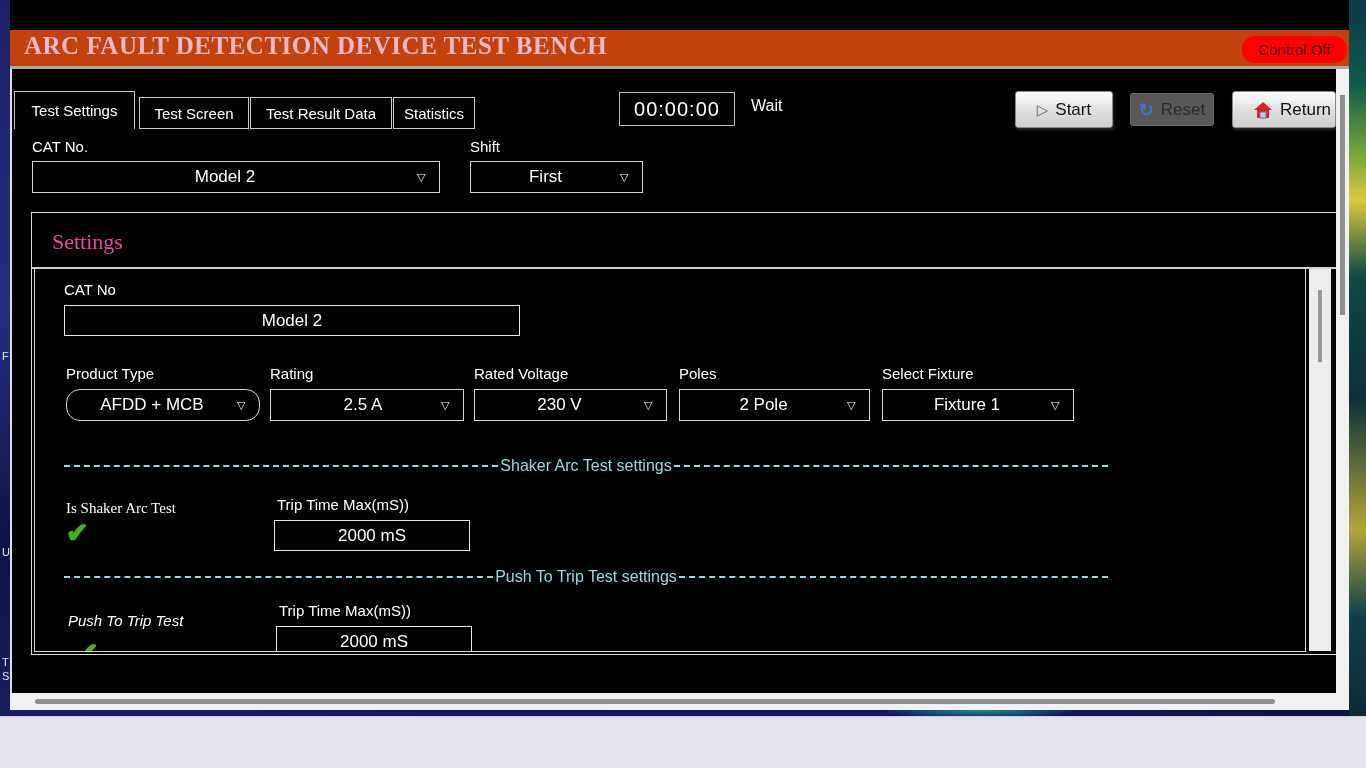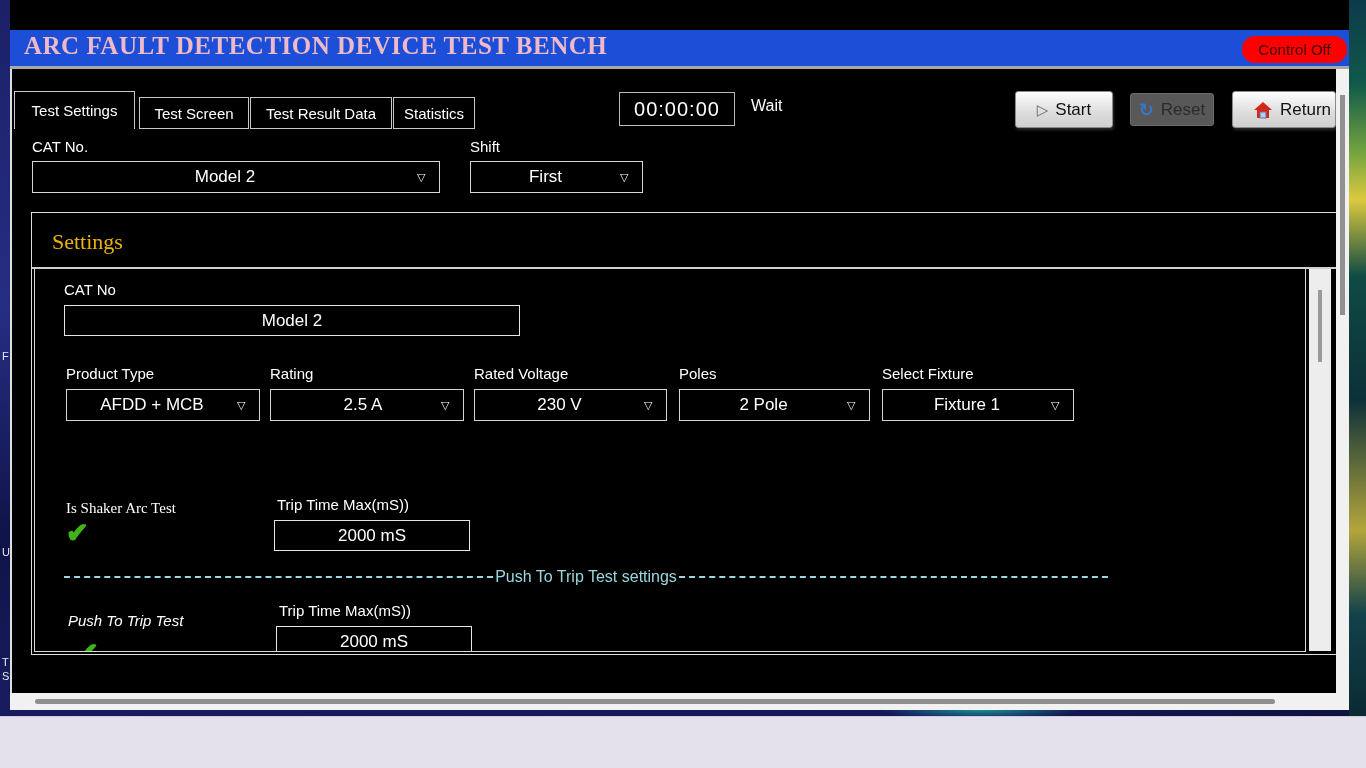--- a/index.html
+++ b/index.html
@@ -19,21 +19,21 @@
 
   
   #vi-window { left:10px; top:0; width:1339px; height:710px; background:#000; }
   #titlebar { left:0; top:0; width:100%; height:30px; background:#f0f2f9; display:flex; align-items:center; }
   #vi-icon { width:17px; height:17px; margin-left:13px; background:#1d2420; border-radius:2px; position:relative; overflow:hidden; }
   #vi-icon svg { position:absolute; inset:0; }
   #titlebar-title { margin-left:8px; font-size:13px; color:#1a1a1a; }
   #close-btn { position:absolute; right:10px; top:4px; width:24px; height:22px; color:#9a9aa6; font-size:14px;
     display:flex; align-items:center; justify-content:center; }
 
-  #app-header { left:0; top:30px; width:100%; height:44px; background:#1d4ed8; }
+  #app-header { left:0; top:30px; width:100%; height:44px; background:#c2410c; }
   #app-title { position:absolute; left:14px; top:2px; font-family:"Liberation Serif", serif; font-weight:bold;
     font-size:25px; color:#efb9c8; letter-spacing:.5px; }
   #control-off { position:absolute; right:2px; top:6px; width:105px; height:27px; background:#ff0000;
     color:#3d0508; font-size:15px; display:flex; align-items:center; justify-content:center; border-radius:13px; }
   #header-sep { left:0; top:66px; width:100%; height:3px; background:#a8a8a8; }
 
   #panel { left:0; top:69px; width:1336px; height:624px; background:#000; border-left:2px solid #dedede; overflow:hidden; }
 
   
   .tab { position:absolute; background:#000; border:1px solid #c8c8c8; color:#fff; font-size:15px;
@@ -55,21 +55,21 @@
   .dd { position:absolute; height:32px; border:1px solid #d6d6d6; background:#000; color:#fff;
     display:flex; align-items:center; }
   .dd .val { flex:1; text-align:center; font-size:17px; }
   .dd .arr { width:22px; font-size:11px; color:#fff; text-align:left; }
   .field { position:absolute; height:31px; border:1px solid #e6e6e6; background:#000; color:#fff;
     font-size:17px; display:flex; align-items:center; justify-content:center; }
 
   
   #settings-panel { left:19px; top:212px; width:1307px; height:443px; border:1px solid #dcdcdc; background:#000; }
   #settings-title { position:absolute; left:20px; top:16px; font-family:"Liberation Serif", serif;
-    font-size:22px; color:#eab308; }
+    font-size:22px; color:#ec4899; }
   #settings-title-sep { position:absolute; left:0; top:54px; width:100%; height:2px; background:#cfcfcf; }
   #settings-inner { position:absolute; left:2px; top:56px; width:1272px; height:383px; border:1px solid #d8d8d8;
     border-top:none; overflow:hidden; }
   .divider { position:absolute; left:29px; width:1044px; height:18px; display:flex; align-items:center; color:#9bd7e0; }
   .divider .dash { flex:1; border-top:2px dashed #9bd7e0; height:0; }
   .divider .cap { padding:0 2px; font-size:16px; white-space:nowrap; }
   .check { position:absolute; color:#3db517; font-size:27px; font-weight:bold;
     text-shadow:0 0 1px #8be05e; }
 
   
@@ -145,21 +145,21 @@
 
     <div id="settings-panel" class="abs" style="top:143px;">
       <span id="settings-title">Settings</span>
       <div id="settings-title-sep"></div>
 
       <div id="settings-inner">
         <span class="label" style="left:29px;top:12px;">CAT No</span>
         <div class="field" style="left:29px;top:36px;width:456px;">Model 2</div>
 
         <span class="label" style="left:31px;top:96px;">Product Type</span>
-        <div class="dd" style="left:31px;top:120px;width:194px;">
+        <div class="dd" style="left:31px;top:120px;width:194px;border-radius:14px;">
           <span class="val">AFDD + MCB</span>
           <span class="arr">▽</span>
         </div>
         <span class="label" style="left:235px;top:96px;">Rating</span>
         <div class="dd" style="left:235px;top:120px;width:194px;padding-left:14px;">
           <span class="val">2.5 A</span>
           <span class="arr">▽</span>
         </div>
         <span class="label" style="left:439px;top:96px;">Rated Voltage</span>
         <div class="dd" style="left:439px;top:120px;width:193px;">
@@ -170,20 +170,25 @@
         <div class="dd" style="left:644px;top:120px;width:191px;">
           <span class="val">2 Pole</span>
           <span class="arr">▽</span>
         </div>
         <span class="label" style="left:847px;top:96px;">Select Fixture</span>
         <div class="dd" style="left:847px;top:120px;width:192px;">
           <span class="val">Fixture 1</span>
           <span class="arr">▽</span>
         </div>
 
+        <div class="divider" style="top:188px;">
+          <span class="dash"></span>
+          <span class="cap">Shaker Arc Test settings</span>
+          <span class="dash"></span>
+        </div>
 
         <span class="label" style="left:31px;top:231px;font-family:Liberation Serif, serif;">Is Shaker Arc Test</span>
         <span class="check" style="left:31px;top:248px;">✔</span>
         <span class="label" style="left:242px;top:227px;">Trip Time Max(mS))</span>
         <div class="field" style="left:239px;top:251px;width:196px;">2000 mS</div>
 
         <div class="divider" style="top:299px;">
           <span class="dash"></span>
           <span class="cap">Push To Trip Test settings</span>
           <span class="dash"></span>

